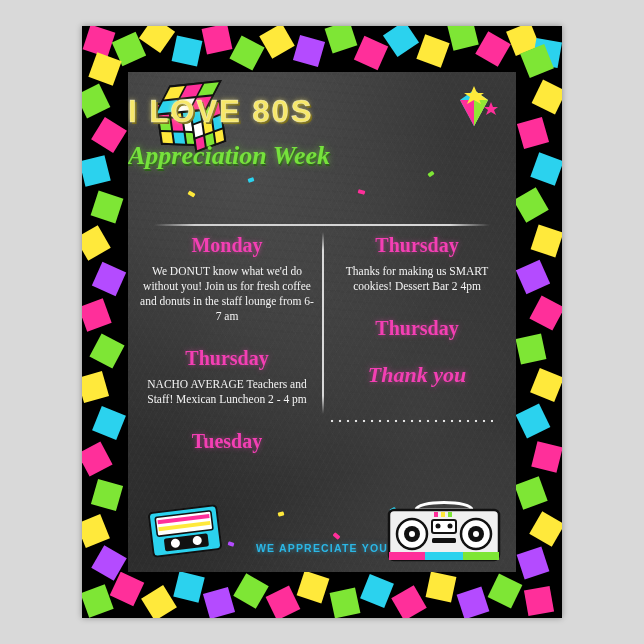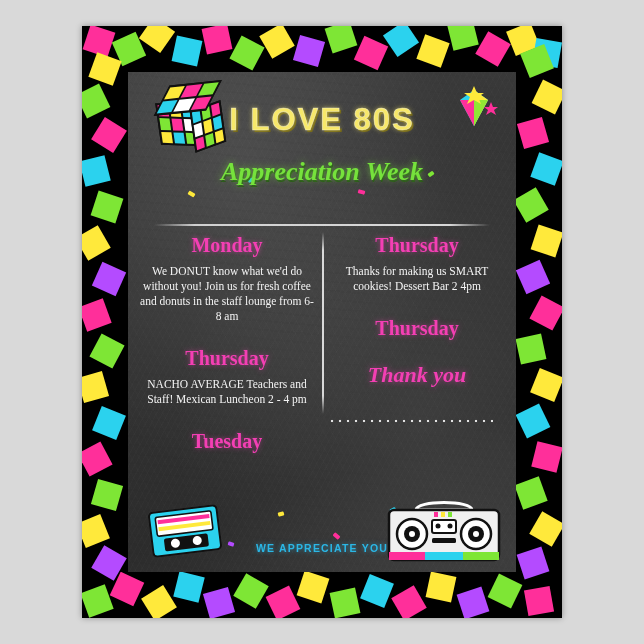--- a/index.html
+++ b/index.html
@@ -62,44 +62,44 @@
     background-image:
       repeating-linear-gradient(118deg, rgba(255,255,255,.045) 0 1px, rgba(0,0,0,0) 1px 5px),
       repeating-linear-gradient(62deg, rgba(255,255,255,.035) 0 1px, rgba(0,0,0,0) 1px 7px),
       repeating-linear-gradient(5deg, rgba(0,0,0,.05) 0 2px, rgba(0,0,0,0) 2px 9px);
   }
 
   
   #headline-block {
     position: absolute;
     left: 0;
-    top: 30px;
+    top: 22px;
     width: 388px;
-    text-align: center;
+    text-align: left;
   }
   #title-80s {
     font-family: "Liberation Sans", sans-serif;
     font-weight: bold;
     font-size: 31px;
     letter-spacing: 2px;
     color: #f7e86a;
     text-shadow: 0 0 5px rgba(247,232,106,.65), 2px 2px 0 #6e6214;
     -webkit-text-stroke: 0.6px #ffffff8c;
   }
   #title-teacher {
     margin-top: 6px;
     font-family: "Liberation Sans", sans-serif;
     font-weight: bold;
     font-size: 27px;
     letter-spacing: 1px;
     color: #ea3bd0;
     text-shadow: 0 0 6px rgba(234,59,208,.6), 1px 2px 0 #5d0f51;
   }
   #title-week {
-    margin-top: 19px;
+    margin-top: 11px;
     font-family: "Liberation Serif", serif;
     font-style: italic;
     font-weight: bold;
     font-size: 26px;
     color: #76e23c;
     text-shadow: 0 0 7px rgba(118,226,60,.65), 1px 2px 0 #28511a;
   }
 
   
   .chalk-rule {
@@ -359,21 +359,21 @@
       <div id="title-80s">I LOVE 80S</div>
       <div id="title-week">Appreciation Week</div>
     </div>
 
     <div class="chalk-rule" id="rule-top"></div>
     <div id="rule-vert"></div>
     <div id="rule-dots"></div>
 
     <div class="col" id="col-left">
       <div class="day-title">Monday</div>
-      <p class="day-body">We DONUT know what we'd do without you! Join us for fresh coffee and donuts in the staff lounge from 6-8 am</p>
+      <p class="day-body">We DONUT know what we'd do without you! Join us for fresh coffee and donuts in the staff lounge from 6-7 am</p>
 
       <div class="day-title spaced">Thursday</div>
       <p class="day-body">NACHO AVERAGE Teachers and Staff! Mexican Luncheon 2 - 4 pm</p>
 
       <div class="day-title spaced">Tuesday</div>
     </div>
 
     <div class="col" id="col-right">
       <div class="day-title">Thursday</div>
       <p class="day-body">Thanks for making us SMART cookies! Dessert Bar 2 4pm</p>

